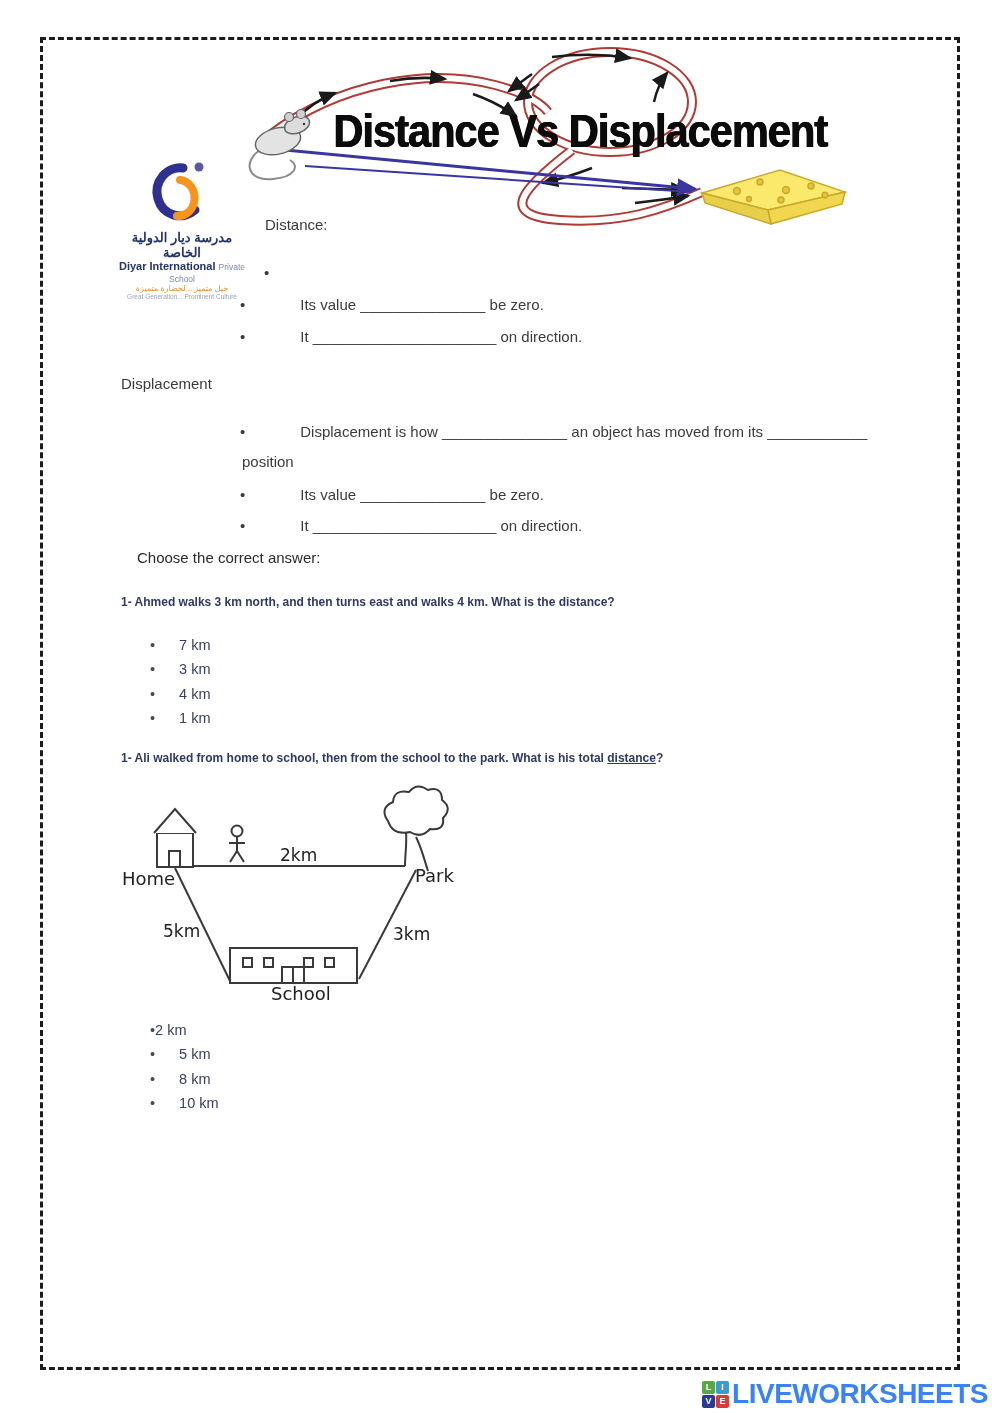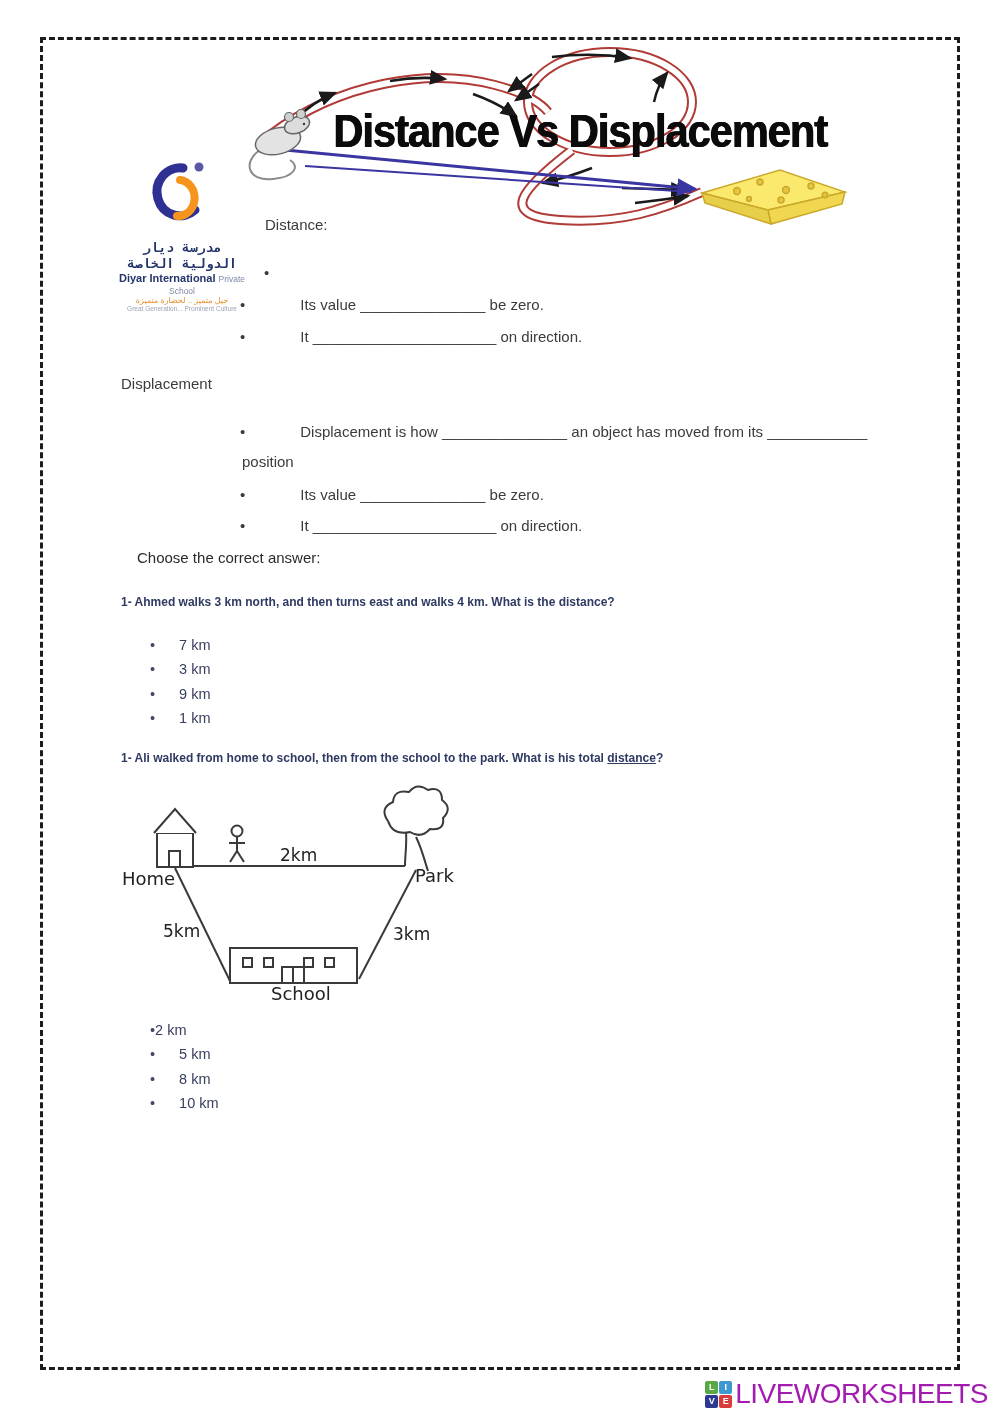--- a/index.html
+++ b/index.html
@@ -18,21 +18,21 @@
   .title-wrap{
     position:absolute;left:240px;top:104px;width:680px;text-align:center;
   }
   .title-text{
     display:inline-block;font-size:46px;font-weight:900;color:#0b0b0b;
     letter-spacing:-1px;transform:scaleX(0.9);transform-origin:center;
     text-shadow:0.6px 0 0 #0b0b0b,-0.6px 0 0 #0b0b0b;
   }
   
   .logo-block{position:absolute;left:112px;top:160px;width:140px;text-align:center;}
-  .logo-arabic{font-size:13px;font-weight:bold;color:#23346d;margin-top:16px;font-family:Liberation Mono, monospace;}
+  .logo-arabic{font-size:13px;font-weight:bold;color:#23346d;margin-top:6px;}
   .logo-en{font-size:11px;color:#23346d;}
   .logo-en b{font-weight:bold;}
   .logo-en .light{font-size:8.5px;color:#7d8aa8;font-weight:normal;}
   .logo-tag-ar{font-size:8px;color:#e8902a;}
   .logo-tag-en{font-size:6.5px;color:#9aa3b5;}
   
   .h-label{font-size:15px;color:#3b3b3b;}
   .bullet-row{display:flex;align-items:flex-start;font-size:15px;color:#3b3b3b;}
   .bullet-row .b{flex:0 0 auto;}
   .q-head{font-size:12px;font-weight:bold;color:#2f3a63;}
@@ -42,21 +42,21 @@
   u.dist{ text-decoration:underline; }
   
   .footer{
     position:absolute;right:12px;bottom:3px;display:flex;align-items:center;gap:3px;
     cursor:pointer;
   }
   .lw-grid{display:grid;grid-template-columns:13px 13px;grid-template-rows:13px 13px;gap:1px;}
   .lw-sq{width:13px;height:13px;border-radius:2px;color:#fff;font-size:9px;font-weight:bold;
     display:flex;align-items:center;justify-content:center;line-height:1;}
   .sq0{background:#5aa746;} .sq1{background:#3d9ad1;} .sq2{background:#2b3990;} .sq3{background:#d93b3b;}
-  .lw-brand{font-size:28px;font-weight:400;color:#a21caf;letter-spacing:-0.5px;}
+  .lw-brand{font-size:28px;font-weight:700;color:#3b82f6;letter-spacing:-0.5px;}
   svg text{font-family:"DejaVu Sans", sans-serif;}
 </style>
 </head>
 <body>
 
 <div class="border-frame"></div>
 
 <svg class="abs" style="left:240px;top:40px;" width="620" height="190" viewBox="0 0 620 190">
   <defs>
     <marker id="ah" markerWidth="8" markerHeight="8" refX="6" refY="3" orient="auto">
@@ -171,21 +171,21 @@
 <div class="abs opt-row" style="left:150px;top:637px;">
   <span class="b">•</span>
   <span style="margin-left:24px;">7 km</span>
 </div>
 <div class="abs opt-row" style="left:150px;top:661px;">
   <span class="b">•</span>
   <span style="margin-left:24px;">3 km</span>
 </div>
 <div class="abs opt-row" style="left:150px;top:686px;">
   <span class="b">•</span>
-  <span style="margin-left:24px;">9 km</span>
+  <span style="margin-left:24px;">4 km</span>
 </div>
 <div class="abs opt-row" style="left:150px;top:710px;">
   <span class="b">•</span>
   <span style="margin-left:24px;">1 km</span>
 </div>
 
 <div class="abs q-head" style="left:121px;top:751px;"><span>1- Ali walked from home to school, then from the school to the park. What is his total </span><u class="dist">distance</u><span>?</span></div>
 
 <svg class="abs" style="left:118px;top:785px;" width="345" height="225" viewBox="0 0 345 225">
   <g stroke="#3a3a3a" stroke-width="2" fill="none">

